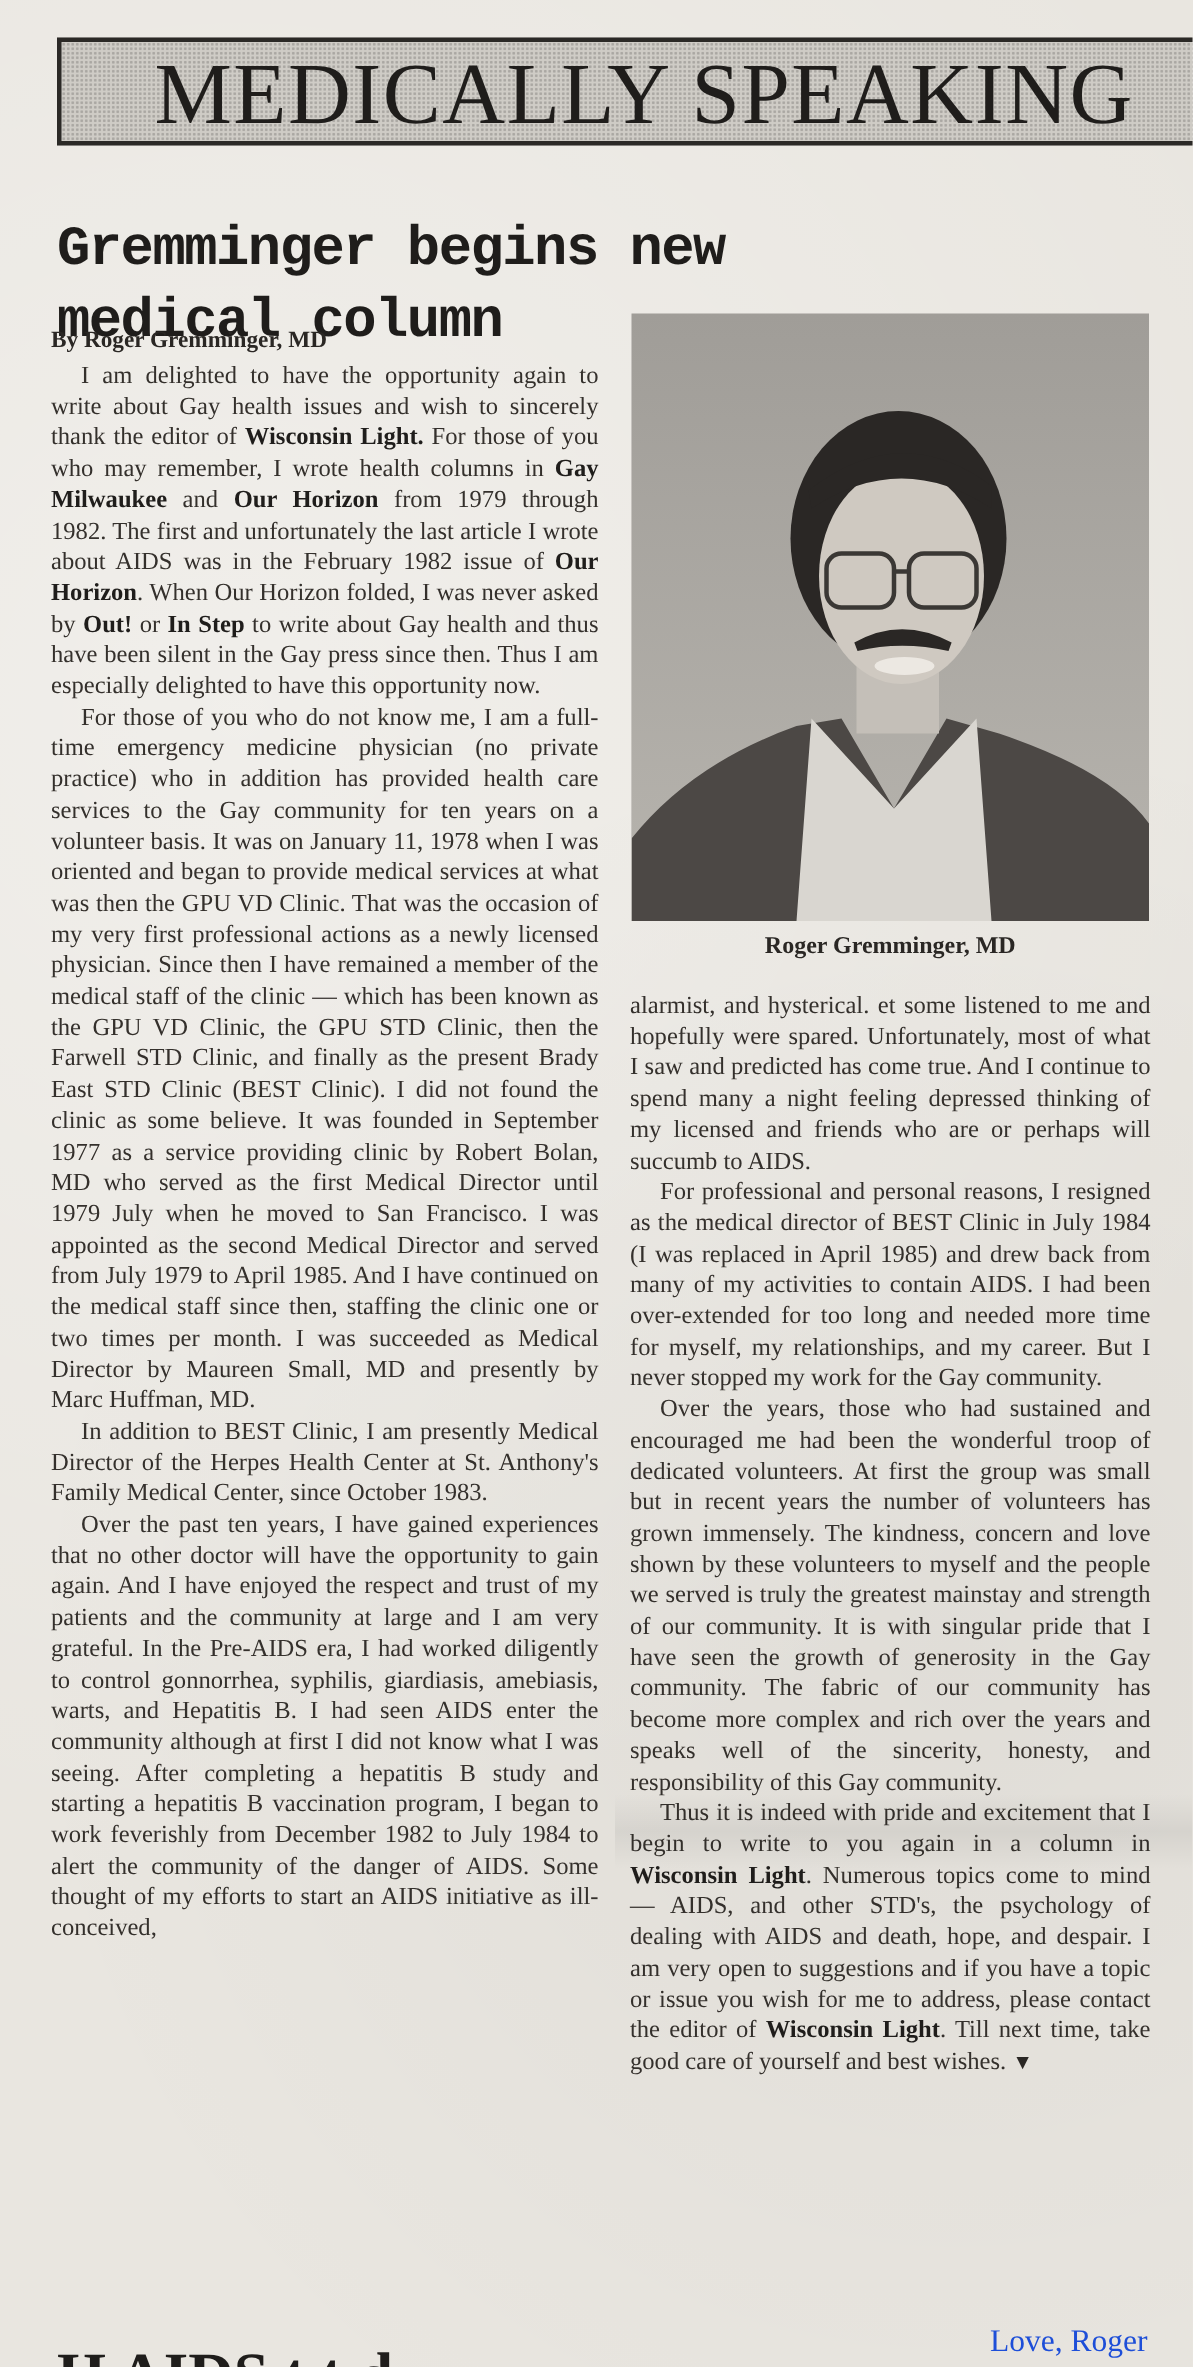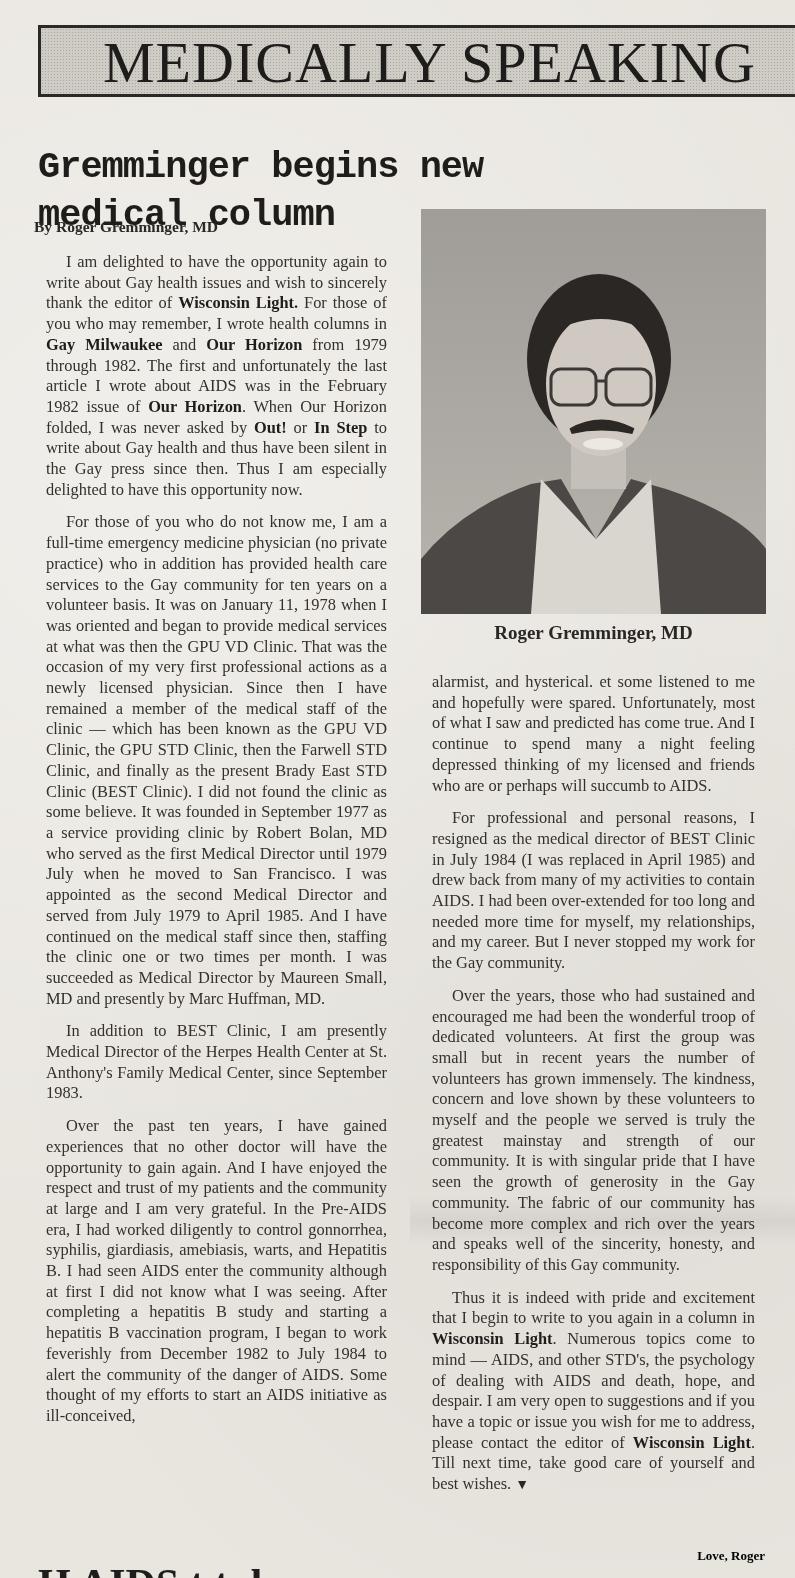--- a/index.html
+++ b/index.html
@@ -41,38 +41,38 @@
     font-weight: bold; font-size: 15.5px; color: #2a2724;
   }
 
   .col {
     position: absolute;
     font-size: 16.4px; line-height: 20.7px; color: #34302c;
     text-align: justify; hyphens: manual;
   }
   .col-left { left: 34px; top: 240px; width: 365px; }
   .col-right { left: 420px; top: 660px; width: 347px; }
-  .col p { margin: 12px; text-indent: 20px; }
+  .col p { margin: 0; text-indent: 20px; }
   .col p.cont { text-indent: 0; }
   .col b { color: #1f1d1b; }
 
   .photo {
     position: absolute; left: 421px; top: 209px; width: 345px; height: 405px;
     background: #a9a6a1;
     overflow: hidden;
   }
   .photo svg { width: 100%; height: 100%; display: block; }
   .photo-caption {
     position: absolute; left: 421px; top: 622px; width: 345px; text-align: center;
-    font-weight: bold; font-size: 19px; color: #2a2724;
+    font-weight: bold; font-size: 16px; color: #2a2724;
   }
 
   .signoff {
     position: absolute; right: 30px; top: 1548px;
-    font-size: 13px; color: #000000; font-weight: bold;
+    font-size: 21px; color: #1d4ed8;
   }
   .end-mark { font-size: 14px; color: #2a2724; }
 
   .next-headline {
     position: absolute; left: 38px; top: 1563px; width: 760px; height: 20px; overflow: hidden;
     font-weight: bold; font-size: 42px; line-height: 42px; color: #1f1d1b; white-space: nowrap;
   }
   .next-headline span { position: relative; top: 0px; }
 
   .shade {
@@ -90,21 +90,21 @@
     <div class="section-banner-title">MEDICALLY SPEAKING</div>
   </div>
 
   <h1 class="headline">Gremminger begins new medical column</h1>
 
   <div class="byline">By Roger Gremminger, MD</div>
 
   <div class="col col-left" id="colLeft">
       <p><span>I am delighted to have the opportunity again to write about Gay health issues and wish to sincerely thank the editor of </span><b>Wisconsin Light.</b><span> For those of you who may remember, I wrote health columns in </span><b>Gay Milwaukee</b><span> and </span><b>Our Horizon</b><span> from 1979 through 1982. The first and unfortunately the last article I wrote about AIDS was in the February 1982 issue of </span><b>Our Horizon</b><span>. When Our Horizon folded, I was never asked by </span><b>Out!</b><span> or </span><b>In Step</b><span> to write about Gay health and thus have been silent in the Gay press since then. Thus I am especially delighted to have this opportunity now.</span></p>
       <p><span>For those of you who do not know me, I am a full-time emergency medicine phy­sician (no private practice) who in addition has provided health care services to the Gay community for ten years on a volunteer basis. It was on January 11, 1978 when I was oriented and began to provide medical services at what was then the GPU VD Clinic. That was the occasion of my very first professional actions as a newly licensed physician. Since then I have remained a member of the medical staff of the clinic — which has been known as the GPU VD Clinic, the GPU STD Clinic, then the Farwell STD Clinic, and finally as the present Brady East STD Clinic (BEST Clinic). I did not found the clinic as some believe. It was founded in September 1977 as a service providing clinic by Robert Bolan, MD who served as the first Medical Director until 1979 July when he moved to San Francisco. I was appointed as the second Medical Director and served from July 1979 to April 1985. And I have continued on the medical staff since then, staffing the clinic one or two times per month. I was succeeded as Medical Director by Maureen Small, MD and presently by Marc Huffman, MD.</span></p>
-      <p><span>In addition to BEST Clinic, I am presently Medical Director of the Herpes Health Center at St. Anthony's Family Medical Center, since September 1983.</span></p>
+      <p><span>In addition to BEST Clinic, I am presently Medical Director of the Herpes Health Center at St. Anthony's Family Medical Center, since October 1983.</span></p>
       <p><span>Over the past ten years, I have gained experiences that no other doctor will have the opportunity to gain again. And I have enjoyed the respect and trust of my patients and the community at large and I am very grateful. In the Pre-AIDS era, I had worked diligently to control gonnorr­hea, syphilis, giardiasis, amebiasis, warts, and Hepatitis B. I had seen AIDS enter the community although at first I did not know what I was seeing. After completing a hepatitis B study and starting a hepatitis B vaccination program, I began to work feverishly from December 1982 to July 1984 to alert the community of the danger of AIDS. Some thought of my efforts to start an AIDS initiative as ill-conceived,</span></p>
     </div>
 
   <div class="photo">
     <svg viewBox="0 0 345 405" preserveAspectRatio="none">
       <defs>
         <linearGradient id="bg" x1="0" y1="0" x2="0" y2="1">
           <stop offset="0" stop-color="#a09d98"></stop>
           <stop offset="1" stop-color="#b7b4ae"></stop>
         </linearGradient>

